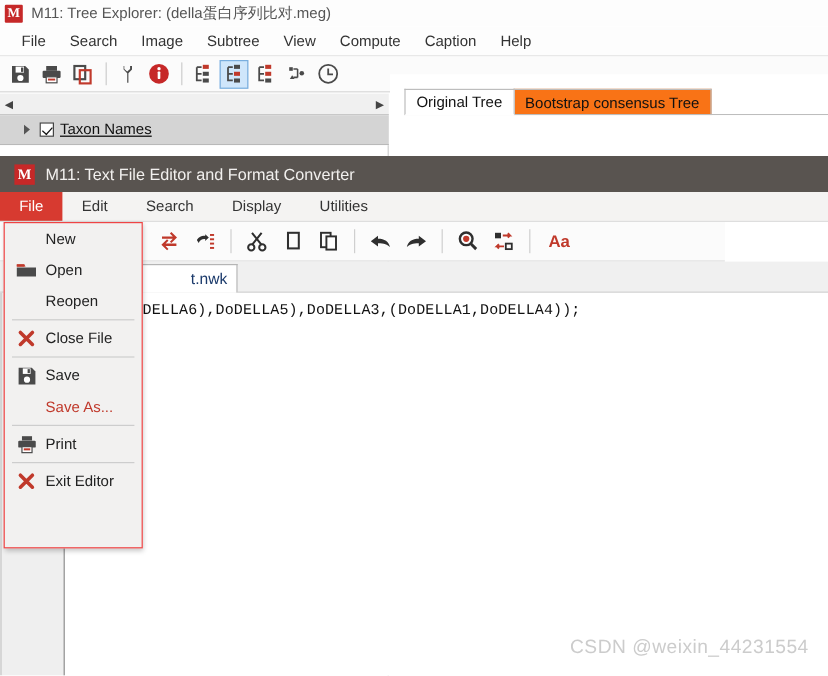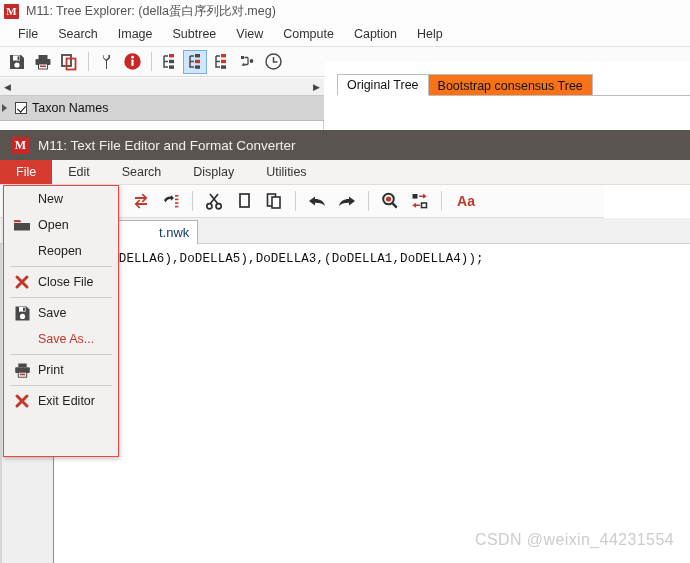--- a/index.html
+++ b/index.html
@@ -45,22 +45,23 @@
   .tw-hscroll {
     position:absolute; left:0; top:78px; width:324px; height:18px;
     background:#f0f0f0; border-bottom:1px solid #c8c8c8;
     display:flex; align-items:center; justify-content:space-between;
     padding:0 4px;
   }
   .arr { font-size:9px; color:#444; }
 
   .tw-taxonrow {
     position:absolute; left:0; top:96px; width:324px; height:25px;
-    background:#d4d4d4; display:flex; align-items:center; padding-left:2px;
+    background:#d4d4d4; display:flex; align-items:center; padding-left:20px;
     border-bottom:1px solid #b9b9b9;
+    text-decoration:underline;
   }
   .tri { width:0;height:0;border-left:5px solid #555;border-top:4px solid transparent;border-bottom:4px solid transparent; margin-right:8px;}
   .cbx { width:12px;height:12px;border:1px solid #444;background:#fff; position:relative; margin-right:5px;}
   .cbx:after{content:"";position:absolute;left:3px;top:1px;width:4px;height:7px;border:solid #111;border-width:0 1.6px 1.6px 0;transform:rotate(42deg);}
   .taxon-lbl{ font-size:12.5px; color:#111; }
 
   .tw-leftpanel {
     position:absolute; left:0; top:121px; width:324px; height:442px; background:#ffffff;
     border-right:1px solid #cfcfcf;
   }

